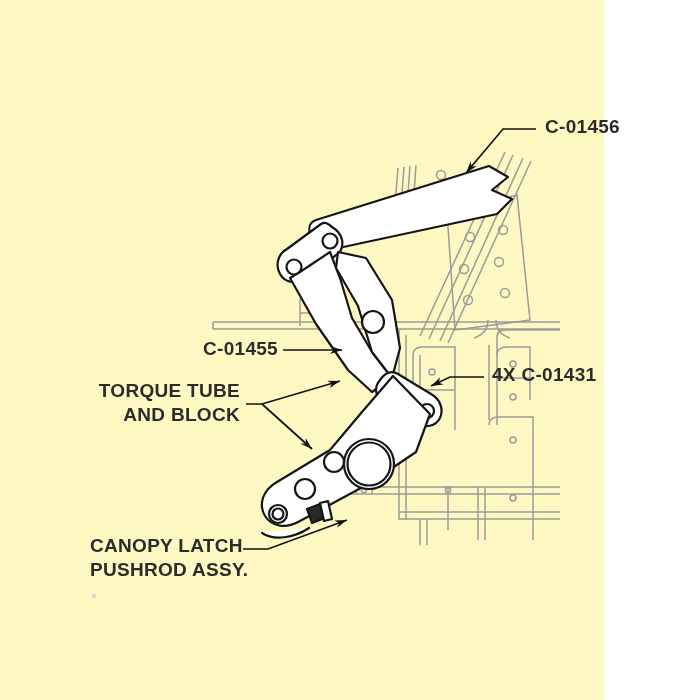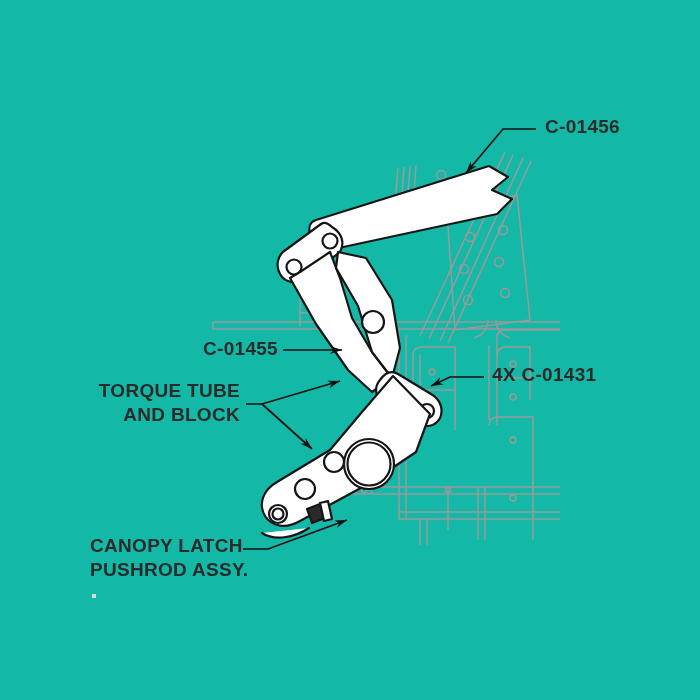--- a/index.html
+++ b/index.html
@@ -1,18 +1,18 @@
 <!DOCTYPE html>
 <html><head>
 <meta charset="utf-8">
 <style>
   html,body{margin:0;padding:0;background:#ffffff;}
   body{width:700px;height:700px;overflow:hidden;
        font-family:"Liberation Sans",sans-serif;}
-  #sheet{position:relative;width:700px;height:700px;background:#14b8a6;}
+  #sheet{position:relative;width:604px;height:700px;background:#fef9c3;}
   svg{display:block;}
   .lbl{font-family:"Liberation Sans",sans-serif;font-size:19px;font-weight:bold;
        fill:#2b2b2b;letter-spacing:.3px;}
 </style>
 </head>
 <body>
 
 <div id="sheet">
 <svg width="700" height="700" viewBox="0 0 700 700">
 

